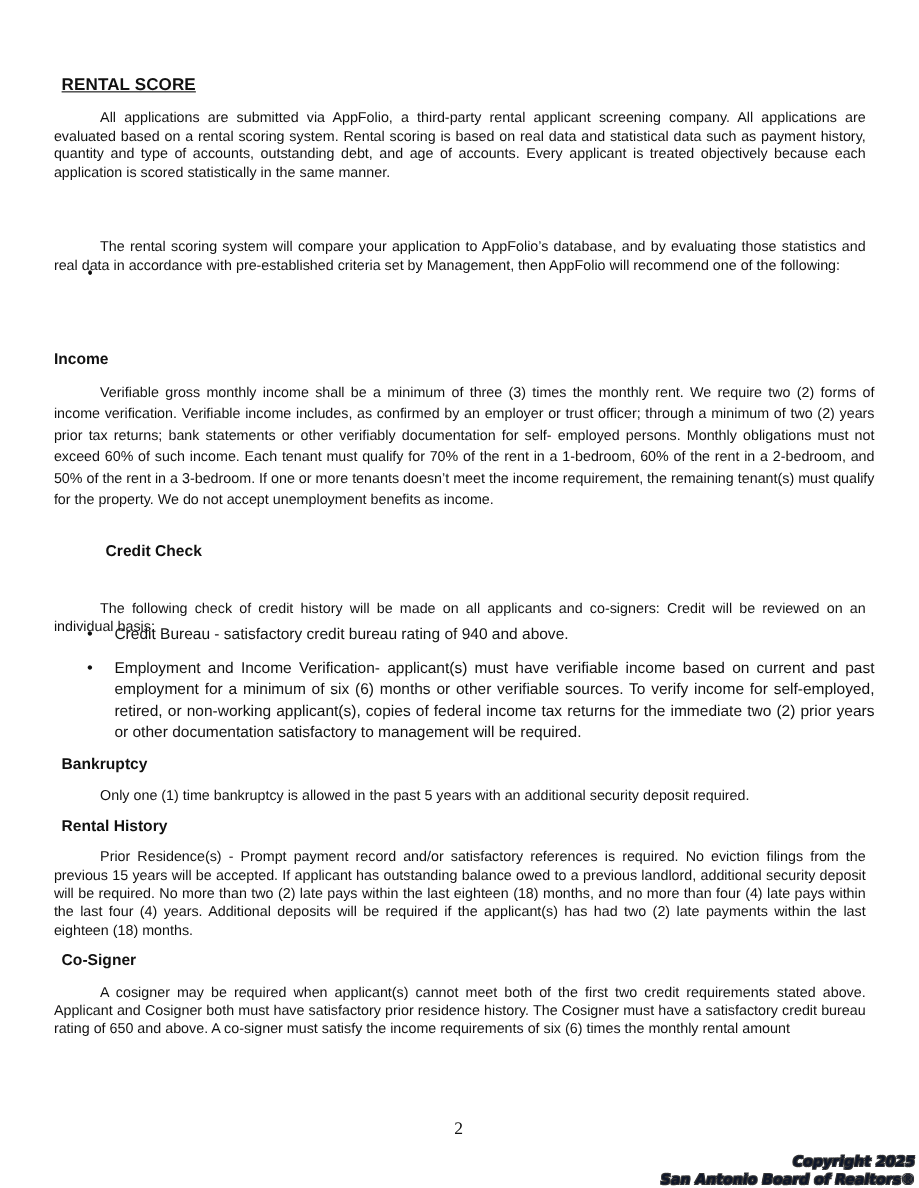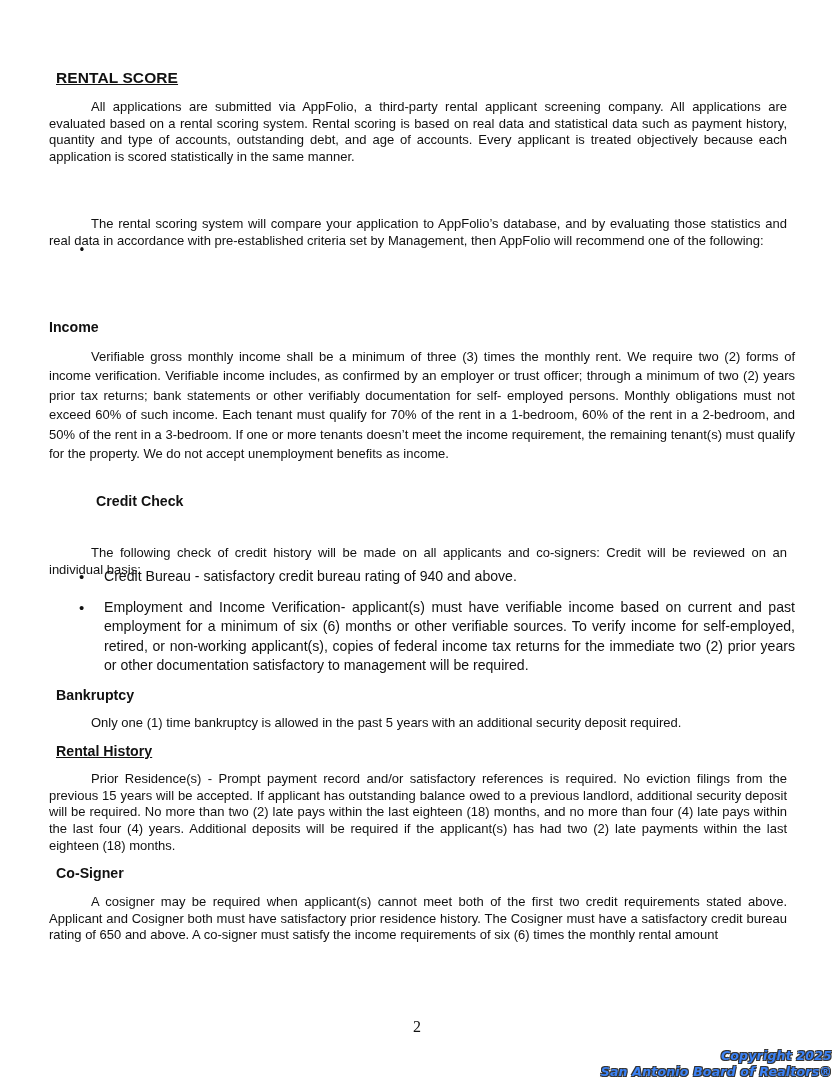--- a/index.html
+++ b/index.html
@@ -13,21 +13,21 @@
   .p .indent { display: inline-block; width: 42px; }
   .h { position: absolute; font-weight: bold; font-size: 14.2px; }
   .bullets { position: absolute; margin: 0; padding: 0; list-style: none; font-size: 14.1px; line-height: 16.7px; }
   .bullets li { position: relative; padding-left: 48px; margin: 0; }
   .bullets li .b { position: absolute; left: 31px; top: 0; font-size: 11px; }
   .bullets2 { position: absolute; margin: 0; padding: 0; list-style: none; font-size: 14.1px; line-height: 19.2px; }
   .bullets2 li { position: relative; padding-left: 55px; text-align: justify; text-align-last: left; }
   .bullets2 li .b { position: absolute; left: 30px; top: 0; font-size: 15px; }
   .pagenum { position: absolute; left: 413px; top: 1018px; font-family: "Liberation Serif", serif; font-size: 16px; }
   .copy { position: absolute; right: 3px; text-align: right; font-family: "DejaVu Sans", sans-serif;
-          font-weight: bold; font-style: italic; font-size: 12.5px; color: #3b82f6;
+          font-weight: bold; font-style: italic; font-size: 12.5px; color: #0f172a;
           text-shadow: 1px 1px 0 #333, -1px -1px 0 #333, 1px -1px 0 #333, -1px 1px 0 #333; letter-spacing: 0.2px; }
 </style>
 </head>
 <body>
 
 <div class="page">
   <div class="title">RENTAL SCORE</div>
 
   <p class="p" style="top:99px;width:738px;"><span class="indent"></span><span>All applications are submitted via AppFolio, a third-party rental applicant screening company. All applications are evaluated based on a rental scoring system. Rental scoring is based on real data and statistical data such as payment history, quantity and type of accounts, outstanding debt, and age of accounts. Every applicant is treated objectively because each application is scored statistically in the same manner.</span></p>
 
@@ -46,21 +46,21 @@
   <p class="p" style="top:521px;width:738px;margin-top:24px;"><span class="indent"></span><span>The following check of credit history will be made on all applicants and co-signers: Credit will be reviewed on an individual basis:</span></p>
 
   <ul class="bullets2" style="top:567px;width:746px;">
     <li style="margin-bottom:12px;"><span class="b">•</span><span>Credit Bureau - satisfactory credit bureau rating of 940 and above.</span></li>
     <li><span class="b">•</span><span>Employment and Income Verification- applicant(s) must have verifiable income based on current and past employment for a minimum of six (6) months or other verifiable sources. To verify income for self-employed, retired, or non-working applicant(s), copies of federal income tax returns for the immediate two (2) prior years or other documentation satisfactory to management will be required.</span></li>
   </ul>
 
   <div class="h" style="left:7px;top:687px;">Bankruptcy</div>
   <p class="p" style="top:715px;width:746px;"><span class="indent"></span><span>Only one (1) time bankruptcy is allowed in the past 5 years with an additional security deposit required.</span></p>
 
-  <div class="h" style="left:7px;top:743px;text-decoration:underline;">Rental History</div>
+  <div class="h" style="left:7px;top:743px;">Rental History</div>
   <p class="p" style="top:771px;width:738px;"><span class="indent"></span><span>Prior Residence(s) - Prompt payment record and/or satisfactory references is required. No eviction filings from the previous 15 years will be accepted. If applicant has outstanding balance owed to a previous landlord, additional security deposit will be required. No more than two (2) late pays within the last eighteen (18) months, and no more than four (4) late pays within the last four (4) years. Additional deposits will be required if the applicant(s) has had two (2) late payments within the last eighteen (18) months.</span></p>
 
   <div class="h" style="left:7px;top:865px;text-align:center;">Co-Signer</div>
   <p class="p" style="top:894px;width:738px;"><span class="indent"></span><span>A cosigner may be required when applicant(s) cannot meet both of the first two credit requirements stated above. Applicant and Cosigner both must have satisfactory prior residence history. The Cosigner must have a satisfactory credit bureau rating of 650 and above. A co-signer must satisfy the income requirements of six (6) times the monthly rental amount</span></p>
 </div>
 
 <div class="pagenum">2</div>
 
 <div class="copy" style="top:1048px;">Copyright 2025</div>
 <div class="copy" style="top:1064px;">San Antonio Board of Realtors®</div>

